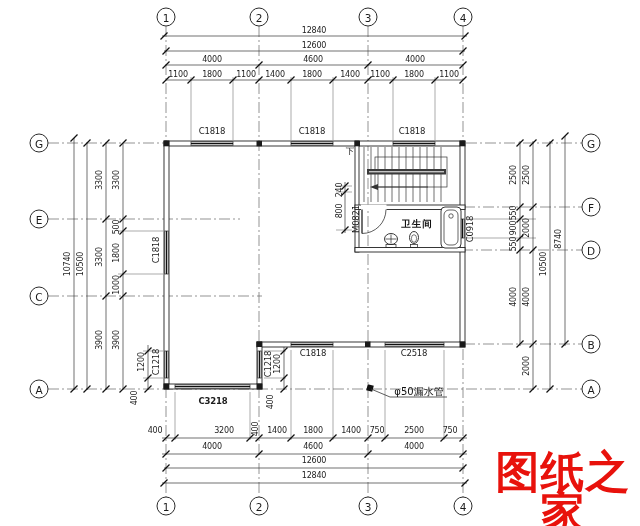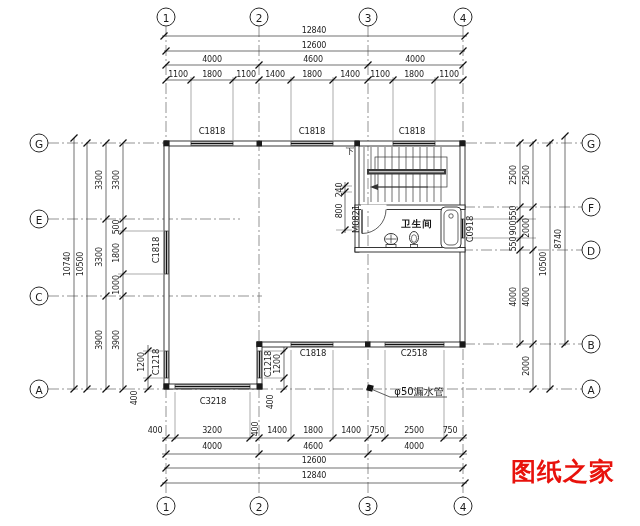--- a/index.html
+++ b/index.html
@@ -11,21 +11,21 @@
   .t.v{transform:translate(-50%,-50%) rotate(-90deg);}
   .dimtxt{font-size:8px;letter-spacing:-0.2px;}
   .tagtxt{font-size:8.5px;letter-spacing:-0.2px;}
   .bubble{position:absolute;width:19px;height:19px;border:1.2px solid #2b2b2b;border-radius:50%;
           background:#fff;display:flex;align-items:center;justify-content:center;
           font-size:10.5px;color:#1a1a1a;transform:translate(-50%,-50%);box-sizing:border-box;}
   .room-label{font-size:9.5px;font-weight:bold;letter-spacing:1px;color:#111;}
   .small-note{font-size:10px;color:#111;}
   .down-label{font-size:8.5px;color:#111;}
   #watermark{position:absolute;left:488px;top:452px;width:150px;height:42px;
-             font-size:25px;font-weight:bold;letter-spacing:1px;line-height:40px;text-align:center;}
+             font-size:44px;font-weight:bold;letter-spacing:1px;line-height:40px;text-align:center;}
 </style>
 </head>
 <body>
 
 <div id="stage">
 
   <svg id="plan-svg" width="640" height="526" viewBox="0 0 640 526">
     <g id="gen-under">
         <line x1="166" y1="26" x2="166" y2="497" stroke="#666" stroke-width="0.7" stroke-dasharray="11 3 2 3"></line>
         <line x1="259" y1="26" x2="259" y2="497" stroke="#666" stroke-width="0.7" stroke-dasharray="11 3 2 3"></line>
@@ -272,21 +272,21 @@
       <span class="t dimtxt" style="left: 178px; top: 75px;">1100</span>
       <span class="t dimtxt" style="left: 212px; top: 75px;">1800</span>
       <span class="t dimtxt" style="left: 246px; top: 75px;">1100</span>
       <span class="t dimtxt" style="left: 275px; top: 75px;">1400</span>
       <span class="t dimtxt" style="left: 312px; top: 75px;">1800</span>
       <span class="t dimtxt" style="left: 350px; top: 75px;">1400</span>
       <span class="t dimtxt" style="left: 380px; top: 75px;">1100</span>
       <span class="t dimtxt" style="left: 414px; top: 75px;">1800</span>
       <span class="t dimtxt" style="left: 449px; top: 75px;">1100</span>
       <span class="t dimtxt" style="left: 155px; top: 431px;">400</span>
-      <span class="t dimtxt" style="left: 212px; top: 431px; text-align: center;">3200</span>
+      <span class="t dimtxt" style="left: 224px; top: 431px; text-align: center;">3200</span>
       <span class="t dimtxt v" style="left: 256px; top: 429px;">400</span>
       <span class="t dimtxt" style="left: 277px; top: 431px;">1400</span>
       <span class="t dimtxt" style="left: 313px; top: 431px;">1800</span>
       <span class="t dimtxt" style="left: 351px; top: 431px;">1400</span>
       <span class="t dimtxt" style="left: 377px; top: 431px;">750</span>
       <span class="t dimtxt" style="left: 414px; top: 431px;">2500</span>
       <span class="t dimtxt" style="left: 450px; top: 431px;">750</span>
       <span class="t dimtxt" style="left: 212px; top: 447px;">4000</span>
       <span class="t dimtxt" style="left: 313px; top: 447px;">4600</span>
       <span class="t dimtxt" style="left: 414px; top: 447px;">4000</span>
@@ -318,21 +318,21 @@
       <span class="t dimtxt v" style="left: 544px; top: 264px;">10500</span>
       <span class="t dimtxt v" style="left: 559px; top: 239px;">8740</span>
       <span class="t dimtxt v" style="left: 340px; top: 190px;">240</span>
       <span class="t dimtxt v" style="left: 340px; top: 211px;">800</span>
       <span class="t tagtxt" style="left: 212px; top: 131px;">C1818</span>
       <span class="t tagtxt" style="left: 312px; top: 131px;">C1818</span>
       <span class="t tagtxt" style="left: 412px; top: 131px;">C1818</span>
       <span class="t tagtxt v" style="left: 156px; top: 250px;">C1818</span>
       <span class="t tagtxt v" style="left: 156px; top: 362px;">C1218</span>
       <span class="t tagtxt v" style="left: 268px; top: 364px;">C1218</span>
-      <span class="t tagtxt" style="left: 213px; top: 401px;">C3218</span>
+      <span class="t tagtxt" style="left: 213px; top: 401px; font-weight: bold;">C3218</span>
       <span class="t tagtxt" style="left: 313px; top: 353px;">C1818</span>
       <span class="t tagtxt" style="left: 414px; top: 353px;">C2518</span>
       <span class="t tagtxt v" style="left: 470px; top: 229px;">C0918</span>
       <span class="t tagtxt v" style="left: 356px; top: 219px;">M0821</span>
       <div class="bubble" style="left: 166px; top: 17px;">1</div>
       <div class="bubble" style="left: 259px; top: 17px;">2</div>
       <div class="bubble" style="left: 368px; top: 17px;">3</div>
       <div class="bubble" style="left: 463px; top: 17px;">4</div>
       <div class="bubble" style="left: 166px; top: 506px;">1</div>
       <div class="bubble" style="left: 259px; top: 506px;">2</div>

